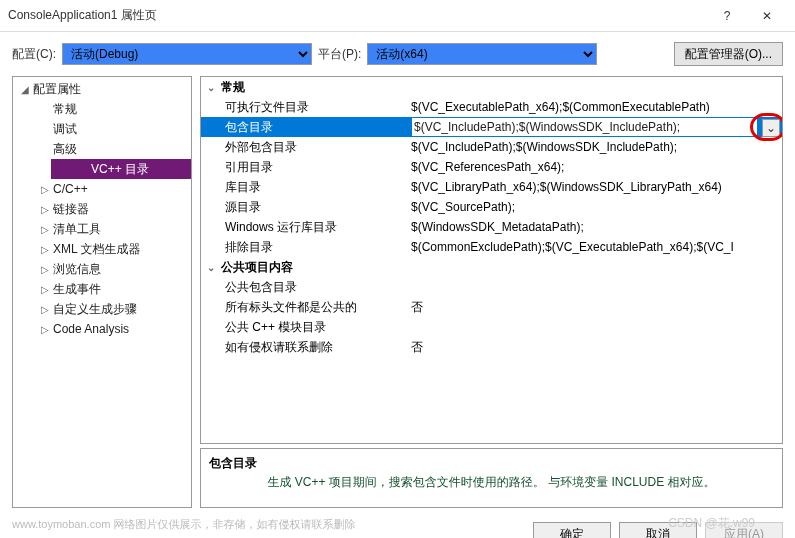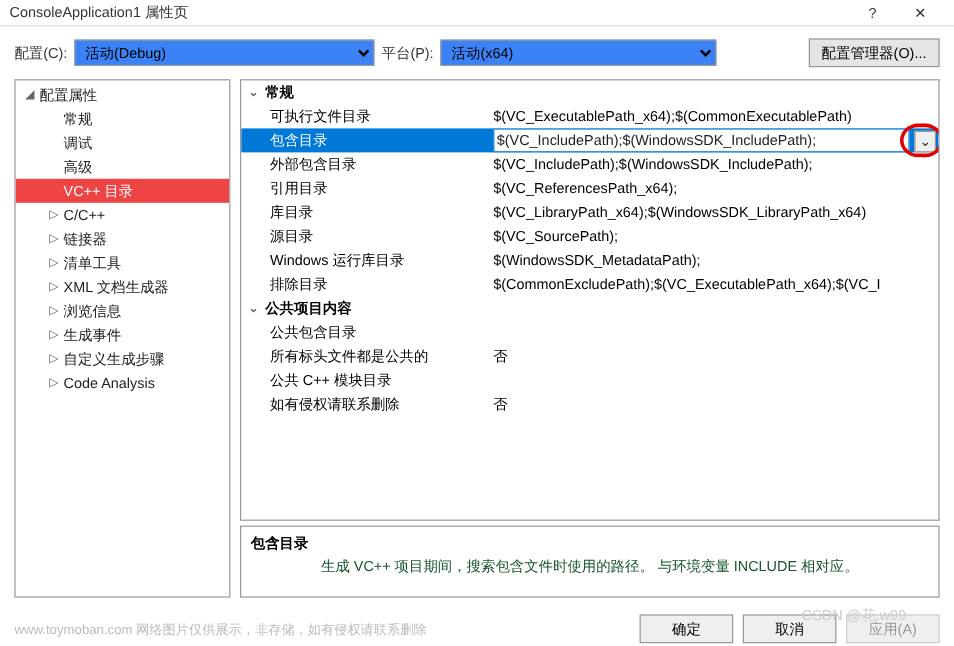--- a/index.html
+++ b/index.html
@@ -1,31 +1,31 @@
 <!DOCTYPE html>
 <html><head>
   <meta charset="utf-8">
   <style>
     * { box-sizing: border-box; margin: 0; padding: 0; font-family: "Microsoft YaHei", "Segoe UI", sans-serif; font-size: 12px; }
     body { background: #fff; width: 795px; height: 538px; overflow: hidden; }
-    .titlebar { display: flex; align-items: center; height: 22px; padding: 0 8px; border-bottom: 1px solid #ddd; }
+    .titlebar { display: flex; align-items: center; height: 32px; padding: 0 8px; border-bottom: 1px solid #ddd; }
     .titlebar-title { flex: 1; color: #333; }
     .titlebar-btn { width: 40px; height: 28px; display: flex; align-items: center; justify-content: center; color: #333; cursor: pointer; }
     .toolbar { display: flex; align-items: center; gap: 6px; padding: 10px 12px; }
     .toolbar label { color: #333; }
     .toolbar select { height: 22px; border: 1px solid #999; background: #3b82f6; padding: 0 4px; }
     .sel-config { width: 250px; }
     .sel-platform { width: 230px; }
     .btn-mgr { height: 24px; padding: 0 10px; border: 1px solid #999; background: #e5e5e5; cursor: pointer; }
     .main { display: flex; gap: 8px; padding: 0 12px 8px 12px; height: 440px; }
     .tree { width: 180px; border: 1px solid #999; overflow-y: auto; padding: 2px 0; }
     .tree-item { display: flex; align-items: center; height: 20px; padding-left: 8px; cursor: pointer; color: #222; white-space: nowrap; }
     .tree-item.lvl1 { padding-left: 28px; }
     .tree-item .arrow { width: 12px; display: inline-block; color: #666; font-size: 10px; }
-    .tree-item.selected { background: #ef4444; color: #fff; }
+    .tree-item.selected { background: #701a75; color: #fff; margin-left: 38px; }
     .right { flex: 1; display: flex; flex-direction: column; gap: 4px; }
     .grid { flex: 1; border: 1px solid #999; overflow: hidden; position: relative; }
     .grid-row { display: flex; align-items: center; height: 20px; }
     .grid-group { font-weight: bold; padding-left: 6px; }
     .grid-group .arrow { width: 14px; color: #666; font-size: 10px; }
     .grid-label { width: 210px; padding-left: 24px; overflow: hidden; white-space: nowrap; }
     .grid-value { flex: 1; overflow: hidden; white-space: nowrap; text-overflow: clip; padding-right: 6px; }
     .grid-row.selected { background: #0078d7; color: #fff; }
     .grid-row.selected .grid-value { background: #fff; color: #222; border: 1px solid #0078d7; height: 20px; display: flex; align-items: center; padding-left: 2px; margin-right: 24px; }
     .dropdown-btn { position: absolute; right: 2px; top: 42px; width: 18px; height: 18px; border: 1px solid #999; background: #efefef; display: flex; align-items: center; justify-content: center; font-size: 9px; color: #333; }

